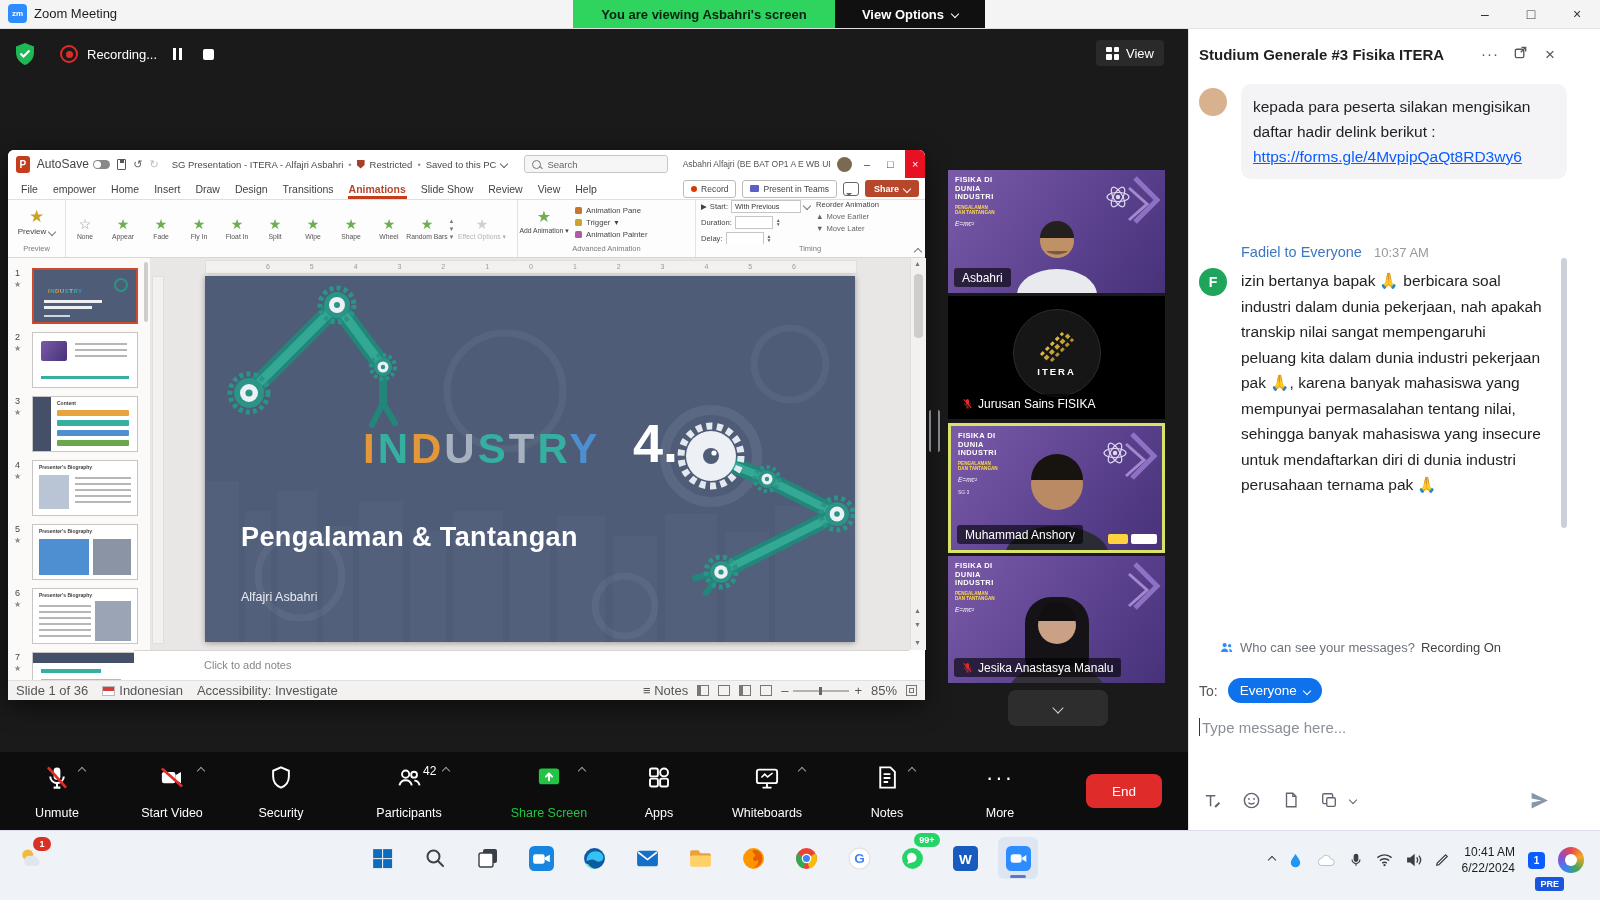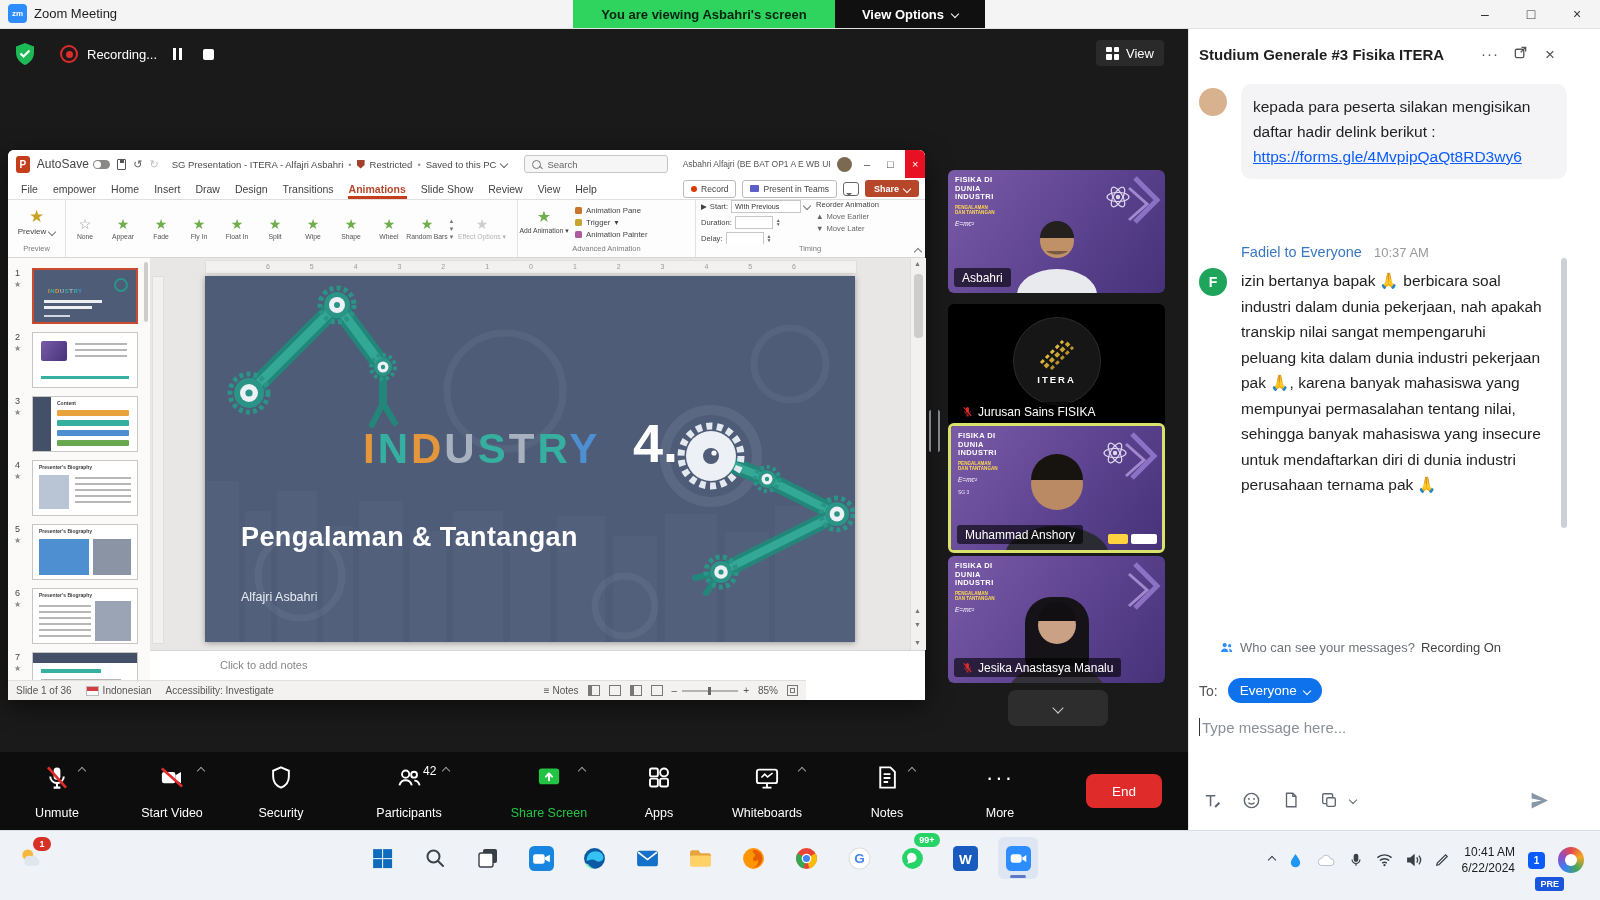--- a/index.html
+++ b/index.html
@@ -118,37 +118,37 @@
   .ruler-v{position:absolute;left:2px;top:18px;width:10px;height:366px;background:#f3f1f0;border:1px solid #e0deda;}
   #slide{position:absolute;left:55px;top:18px;width:650px;height:366px;background:#4e5c77;box-shadow:0 1px 6px rgba(0,0,0,.35);overflow:hidden;}
   #slide svg.deco{position:absolute;left:0;top:0;}
   #industry-letters{position:absolute;left:158px;top:152px;font-size:42px;font-weight:800;letter-spacing:3px;line-height:1;}
   #industry-num{position:absolute;left:428px;top:140px;font-size:54px;font-weight:800;color:#fff;line-height:1;}
   .slide-title{position:absolute;left:36px;color:#fff;font-size:27px;font-weight:600;letter-spacing:.4px;}
   #slide-author{position:absolute;left:36px;top:314px;color:#e8ecf2;font-size:12.5px;}
   #slide-vscroll{position:absolute;left:902px;top:108px;width:15px;height:392px;background:#f3f1f0;border-left:1px solid #e1dfdd;}
   #slide-vscroll .sa{position:absolute;left:3px;font-size:7px;color:#777;}
   #slide-vscroll .sthumb{position:absolute;left:3px;top:16px;width:9px;height:64px;background:#cfcdcb;border-radius:4px;}
-  #ppt-notes{position:absolute;left:142px;top:500px;width:775px;height:30px;background:#fff;border-top:1px solid #d8d6d4;box-sizing:border-box;}
+  #ppt-notes{position:absolute;left:126px;top:500px;width:775px;height:30px;background:#fff;border-top:1px solid #d8d6d4;box-sizing:border-box;}
   #ppt-notes .nph{position:absolute;left:70px;top:8px;font-size:11px;color:#8a8886;}
-  #ppt-status{position:absolute;left:0;top:530px;width:798px;height:20px;background:#f3f2f1;border-top:1px solid #e1dfdd;display:flex;align-items:center;font-size:10px;color:#555;box-sizing:border-box;padding:0 8px;gap:14px;}
+  #ppt-status{position:absolute;left:0;top:530px;width:917px;height:20px;background:#f3f2f1;border-top:1px solid #e1dfdd;display:flex;align-items:center;font-size:13px;color:#555;box-sizing:border-box;padding:0 8px;gap:14px;}
   .flag-id{width:11px;height:8px;display:inline-block;background:linear-gradient(#d43d3d 0 50%,#fff 50% 100%);border:.5px solid #bbb;}
   .stat-right{margin-left:auto;display:flex;align-items:center;gap:9px;}
   .viewico{display:inline-block;width:10px;height:9px;border:1.2px solid #777;}
   .viewico.b{background:linear-gradient(90deg,#777 0 3px,transparent 3px);}
   .zoomline{display:flex;align-items:center;gap:5px;}
   .zoomline .track{width:56px;height:2px;background:#b5b3b1;position:relative;}
   .zoomline .knob{position:absolute;left:26px;top:-3px;width:3px;height:8px;background:#666;}
   .fitbox{width:9px;height:9px;border:1.2px solid #777;position:relative;}
   .fitbox:after{content:"";position:absolute;inset:2px;border:1px solid #777;}
 
   
-  .vtile{position:absolute;left:948px;width:217px;background:#000;overflow:hidden;border-radius:6px;}
+  .vtile{position:absolute;left:948px;width:217px;background:#000;overflow:hidden;}
   #vt1{top:142px;height:123px;}
-  #vt2{top:276px;height:123px;}
+  #vt2{top:268px;height:123px;}
   #vt3{top:395px;height:130px;border:3px solid #d9e36a;box-sizing:border-box;}
   #vt4{top:528px;height:127px;}
   .poster{position:absolute;inset:0;background:linear-gradient(125deg,#7a5ba8 0%,#5d4390 55%,#47327a 100%);}
   .p-txt{position:absolute;left:7px;top:6px;}
   .p-l1{font-size:7.5px;font-weight:800;color:#fff;line-height:8.5px;letter-spacing:.4px;}
   .p-sub{margin-top:3px;font-size:4.6px;font-weight:bold;color:#ffd94d;line-height:5.8px;}
   .p-f{margin-top:4px;font-size:6.5px;font-style:italic;color:#fff;}
   .p-tag{margin-top:6px;font-size:5px;color:#e8e2f5;}
   .p-chev{position:absolute;right:2px;top:4px;opacity:.8;}
   .p-atom{position:absolute;right:34px;top:14px;opacity:.9;}

